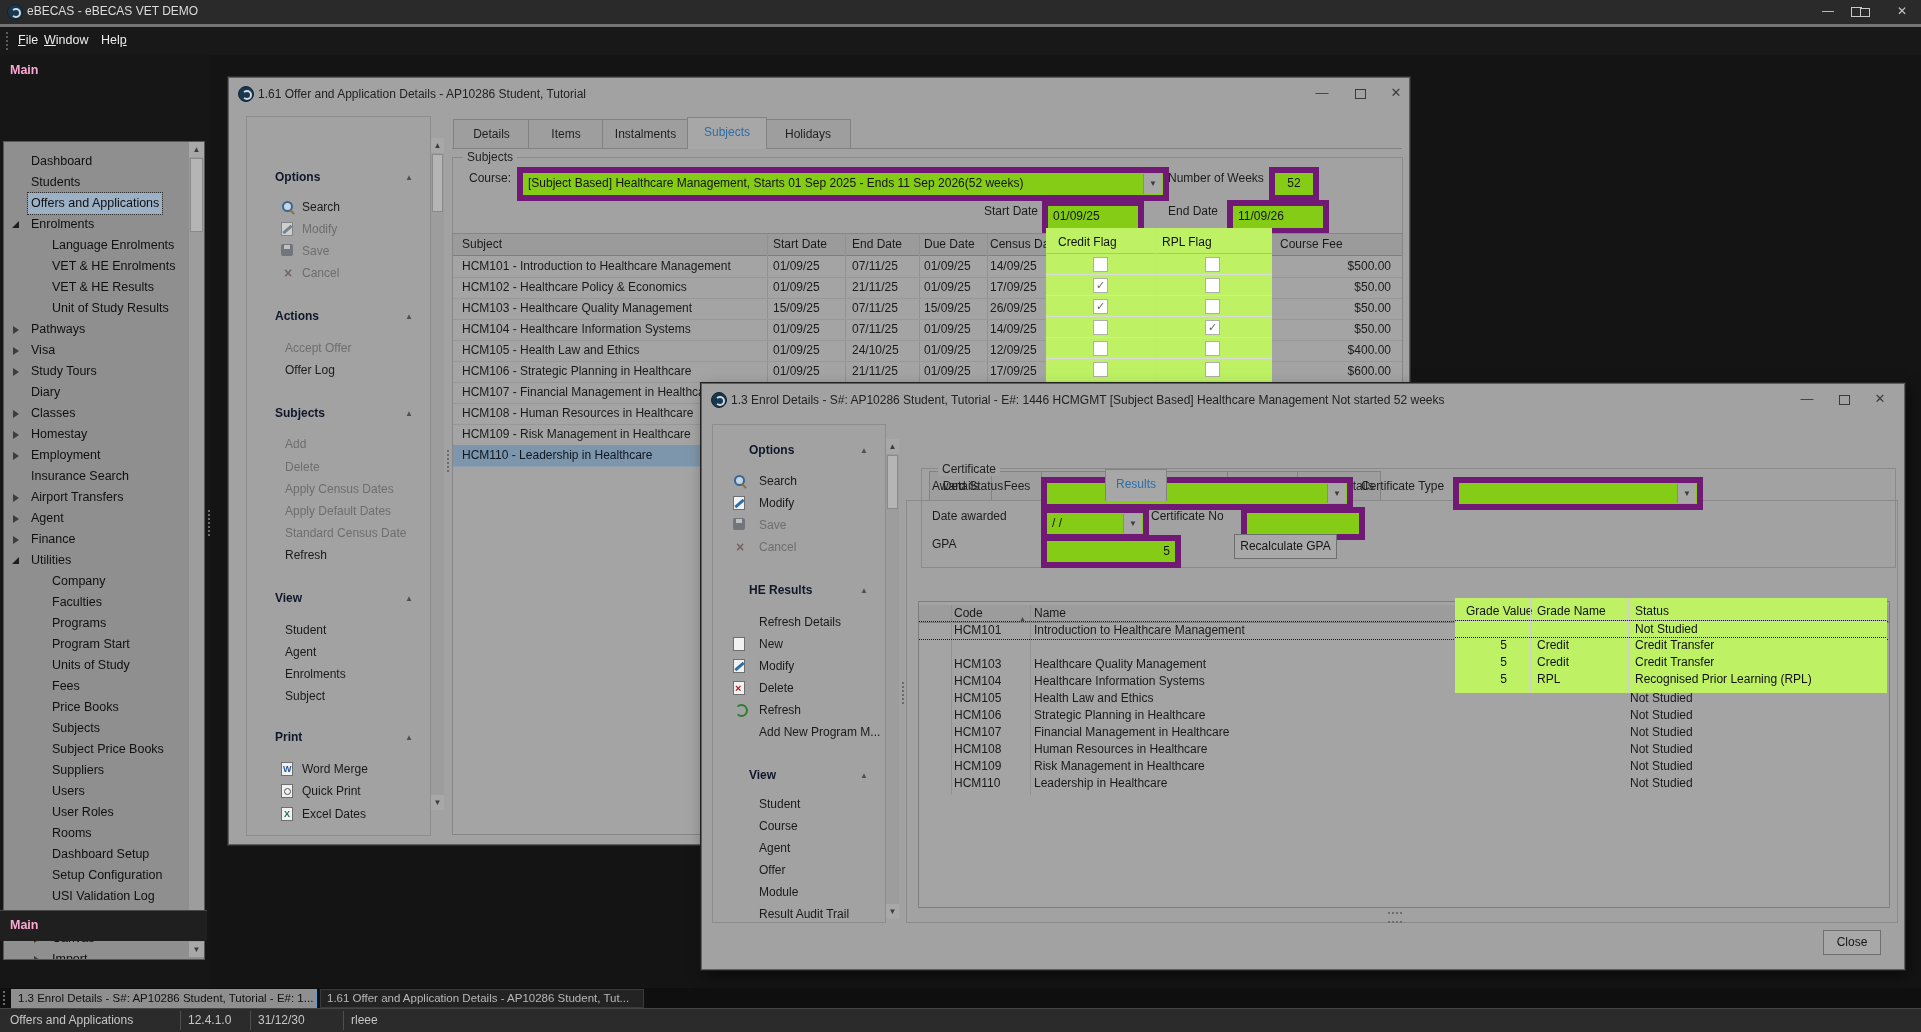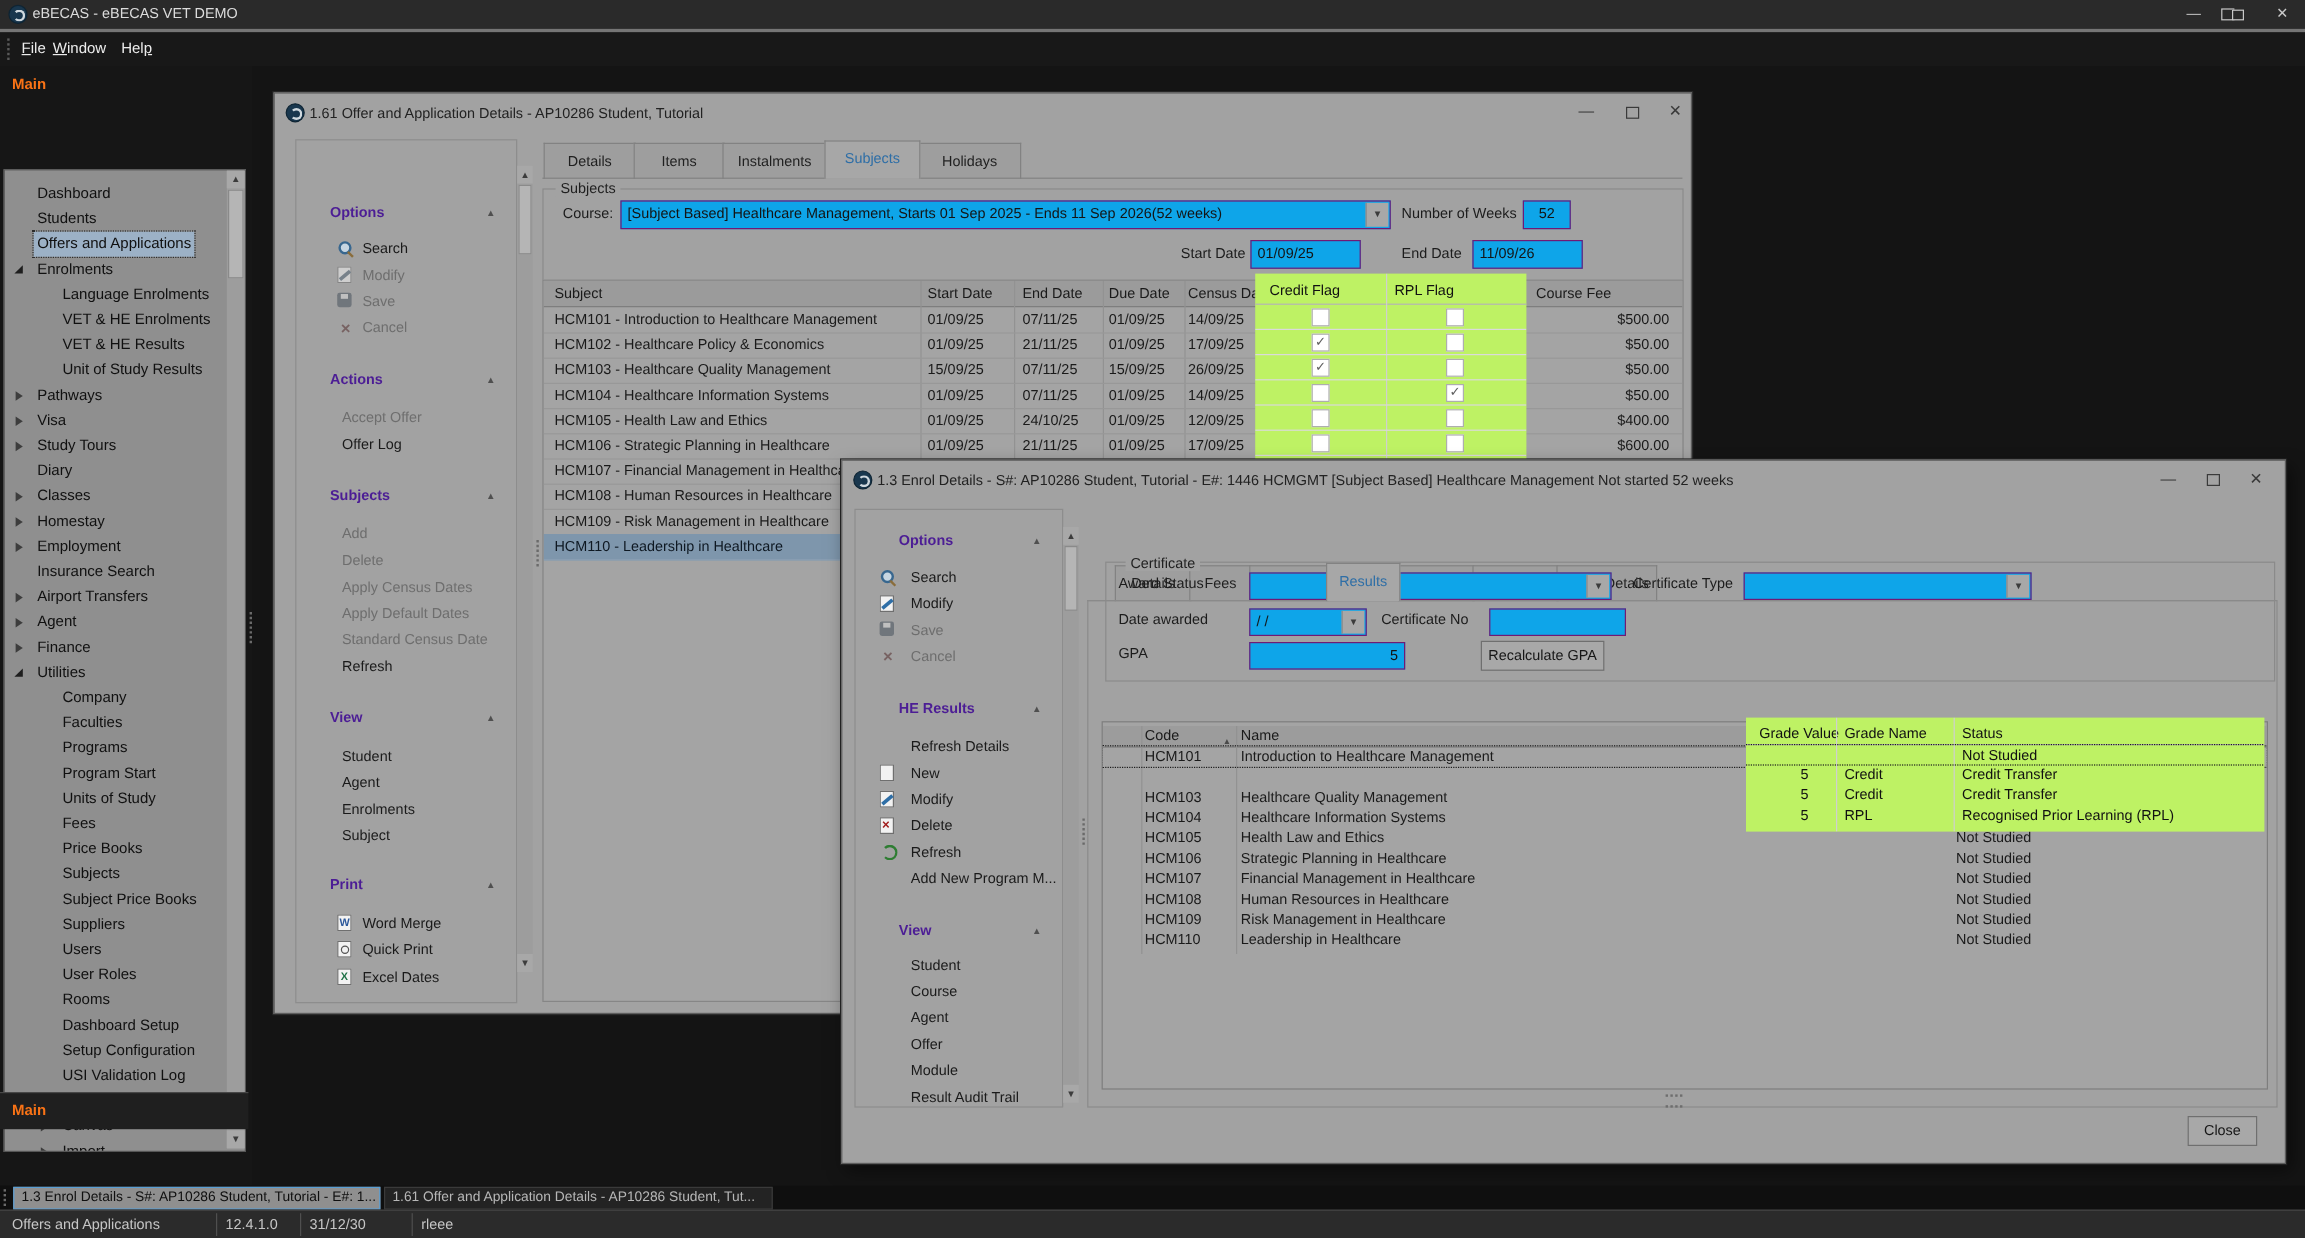--- a/index.html
+++ b/index.html
@@ -12,21 +12,21 @@
   .titlebar .ttl{position:absolute;left:27px;top:4px;font-size:12px;color:#dcdcdc;white-space:nowrap}
   .wctl{position:absolute;top:4px;width:26px;height:16px;text-align:center;color:#c9c9c9;font-size:12px;line-height:15px;cursor:default}
   .sqr{display:inline-block;width:9px;height:8px;border:1px solid #c9c9c9;vertical-align:middle}
   .sqr2{display:inline-block;width:8px;height:7px;border:1px solid #c9c9c9;vertical-align:middle;position:relative;top:1px;left:-2px;background:#2a2a2a}
   .appline{left:0;top:24px;width:1921px;height:3px;background:#757575}
   .menubar{left:0;top:27px;width:1921px;height:28px;background:#181818;color:#ececec}
   .mitem{position:absolute;top:6px;font-size:12.5px;white-space:nowrap}
   .mkey{text-decoration:underline}
   .grip{position:absolute;width:5px;border-left:2px dotted #5a5a5a}
   
-  .sb-head{position:absolute;font-weight:bold;color:#f97316;font-size:12.5px}
+  .sb-head{position:absolute;font-weight:bold;color:#f9a8d4;font-size:12.5px}
   .tree{left:3px;top:86px;width:200px;height:817px;background:#8f8f8f;border:1px solid #565656;overflow:hidden}
   .ti{position:absolute;left:0;width:182px;height:21px;line-height:21px;white-space:nowrap;color:#101010;font-size:12.5px}
   .ti .tl{position:absolute;left:24px;padding:0 3px}
   .ti.l2 .tl{left:45px}
   .ti.sel .tl{background:#9cb1c6;outline:1px dotted #2c2c2c}
   .car{position:absolute;top:7px}
   .car.exp{left:8px;width:0;height:0;border-bottom:7px solid #1e1e1e;border-left:7px solid transparent}
   .car.col{left:9px;width:0;height:0;border-left:6px solid #3d3d3d;border-top:4px solid transparent;border-bottom:4px solid transparent}
   .ti.l2 .car.col{left:30px}
   .sbar{position:absolute;background:#9d9d9d}
@@ -34,21 +34,21 @@
   .sbar .thumb{position:absolute;left:1px;right:1px;background:#b5b5b5;border:1px solid #8a8a8a}
   .sb-bar{position:absolute;left:0;width:207px;border-top:1px solid #474747}
   
   .win{background:#a2a2a2;border:1px solid #5e5e5e;box-shadow:0 0 0 1px #2c2c2c}
   .win .wt{position:absolute;left:29px;top:9px;font-size:12px;color:#222;white-space:nowrap}
   .wc{position:absolute;top:6px;width:30px;height:18px;text-align:center;color:#3a3a3a;font-size:13px;line-height:17px}
   .wsqr{display:inline-block;width:9px;height:8px;border:1px solid #3a3a3a;vertical-align:middle}
   .logo{position:absolute;width:14px;height:14px;border-radius:50%;background:#19374e;border:1px solid #0e2433}
   .logo::after{content:"";position:absolute;left:3px;top:3px;width:6px;height:6px;border-radius:50%;border:2px solid #cfd8de;border-left-color:transparent}
   
-  .ph{position:absolute;font-weight:bold;color:#4c1d95;font-size:12px;white-space:nowrap}
+  .ph{position:absolute;font-weight:bold;color:#0f172a;font-size:12px;white-space:nowrap}
   .pcol{position:absolute;font-size:8px;color:#4f4f4f}
   .pi{position:absolute;height:20px;line-height:16px;font-size:12px;white-space:nowrap}
   .pi.dis{color:#6e6e6e}
   .pi .pt{position:absolute;top:0}
   .ic{position:absolute;top:1px;width:14px;height:14px}
   .dis .ic{opacity:.55;filter:grayscale(.7)}
   .ic-search::before{content:"";position:absolute;left:1px;top:1px;width:7px;height:7px;border:2px solid #38678f;border-radius:50%;background:#c7d6e2}
   .ic-search::after{content:"";position:absolute;left:10px;top:9px;width:2px;height:6px;background:#8a6d3b;transform:rotate(-45deg)}
   .ic-page{background:#f2f2f2;border:1px solid #6f6f6f;width:10px;height:12px}
   .ic-pencil{background:#f2f2f2;border:1px solid #6f6f6f;width:10px;height:12px}
@@ -66,21 +66,21 @@
   .ic-qprint{background:#f2f2f2;border:1px solid #6f6f6f;width:10px;height:12px}
   .ic-qprint::after{content:"";position:absolute;left:2px;top:3px;width:5px;height:5px;border:1.5px solid #555;border-radius:50%}
   
   .tab{position:absolute;height:29px;line-height:29px;text-align:center;background:#9e9e9e;border:1px solid #828282;border-bottom:none;font-size:12px;color:#1f1f1f}
   .tab.sel{background:#a7a7a7;color:#2e6ea6;height:31px;z-index:2}
   .tabline{position:absolute;height:1px;background:#828282}
   
   .gb{position:absolute;border:1px solid #8a8a8a}
   .gbl{position:absolute;background:#a2a2a2;padding:0 4px;font-size:12px;color:#1f1f1f;line-height:14px}
   .lbl{position:absolute;font-size:12px;color:#1c1c1c;white-space:nowrap}
-  .fld{position:absolute;background:#0ea5e9;border:1px solid #701a75;font-size:12px;color:#141414;line-height:21px;white-space:nowrap;overflow:hidden}
+  .fld{position:absolute;background:#84cc16;border:6px solid #701a75;font-size:12px;color:#141414;line-height:21px;white-space:nowrap;overflow:hidden}
   .fld .tx{padding:0 5px}
   .dda{position:absolute;right:1px;top:1px;bottom:1px;width:18px;background:#a8a8a8;border-left:1px solid #8a8a8a;text-align:center;color:#3c3c3c;font-size:8px;line-height:20px}
   .btn{position:absolute;background:#a8a8a8;border:1px solid #6f6f6f;text-align:center;font-size:12px;color:#161616}
   
   .gridbox{position:absolute;background:#a4a4a4;border:1px solid #868686;overflow:hidden}
   .ghead{position:absolute;left:0;width:100%;background:#9b9b9b;border-bottom:1px solid #7e7e7e}
   .gr{position:absolute;left:0;width:100%}
   .gc{position:absolute;white-space:nowrap;overflow:hidden}
   .vl{position:absolute;width:1px;background:#929292}
   .sorta{position:absolute;font-size:7px;color:#4a4a4a}

